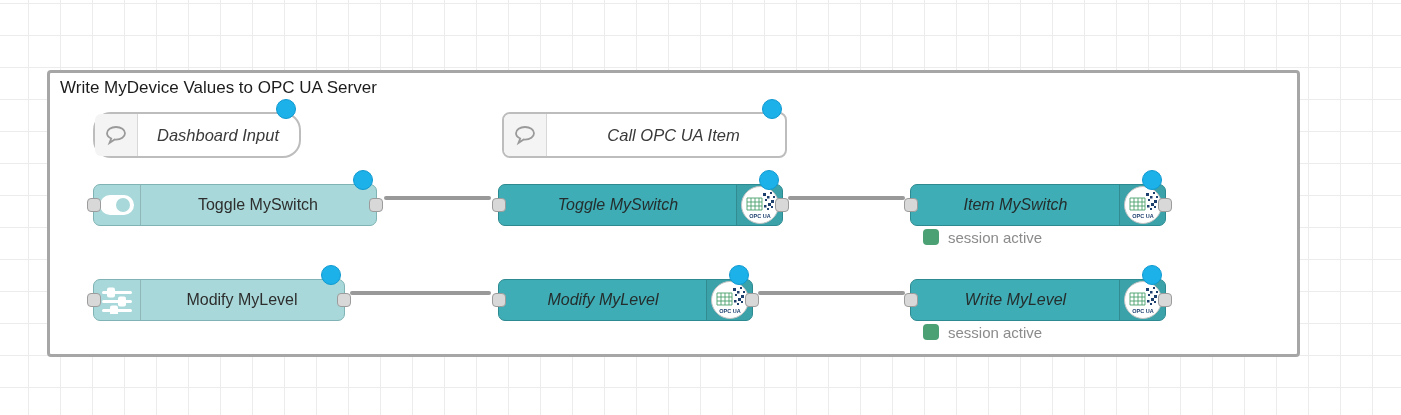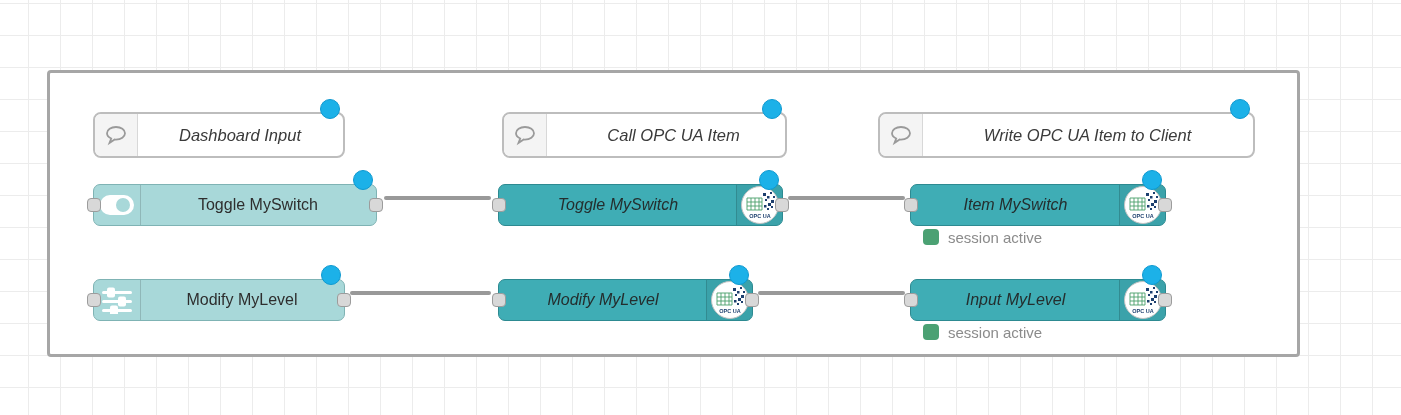--- a/index.html
+++ b/index.html
@@ -62,55 +62,47 @@
   .status-text{ margin-left:9px; font-size:15px; color:#8b8b8b; white-space:nowrap; }
   .node,.comment{ z-index:2; }
   svg{ display:block; }
 </style>
 </head>
 <body>
 
 <div class="canvas">
 
   <div class="group-box"></div>
+  <div class="group-title">Write MyDevice Values to OPC UA Server</div>
 
   <div class="wire" style="left:384px;top:196px;width:107px;"></div>
   <div class="wire" style="left:788px;top:196px;width:117px;"></div>
   <div class="wire" style="left:350px;top:291px;width:141px;"></div>
   <div class="wire" style="left:758px;top:291px;width:147px;"></div>
 
-  <div class="comment" style="left:93px;top:112px;width:252px;">
+  <div class="comment" style="left:93px;top:112px;width:208px;border-radius:18px;">
     <span class="badge"></span>
     <div class="icon-sec">
       <svg width="24" height="22" viewBox="0 0 24 22">
           <path d="M12 3c-5 0-9 2.8-9 6.3 0 2.2 1.7 4.1 4.2 5.2L5.5 19l5.2-3.5c.4 0 .9.1 1.3.1 5 0 9-2.8 9-6.3S17 3 12 3z" fill="none" stroke="#9a9a9a" stroke-width="1.8"></path>
         </svg>
     </div>
     <span class="nlabel">Dashboard Input</span>
   </div>
 
   <div class="comment" style="left:502px;top:112px;width:285px;padding-left:16px;">
     <span class="badge"></span>
     <div class="icon-sec">
       <svg width="24" height="22" viewBox="0 0 24 22">
           <path d="M12 3c-5 0-9 2.8-9 6.3 0 2.2 1.7 4.1 4.2 5.2L5.5 19l5.2-3.5c.4 0 .9.1 1.3.1 5 0 9-2.8 9-6.3S17 3 12 3z" fill="none" stroke="#9a9a9a" stroke-width="1.8"></path>
         </svg>
     </div>
     <span class="nlabel">Call OPC UA Item</span>
   </div>
 
-  <div class="comment" style="left:878px;top:112px;width:377px;">
-    <span class="badge"></span>
-    <div class="icon-sec">
-      <svg width="24" height="22" viewBox="0 0 24 22">
-          <path d="M12 3c-5 0-9 2.8-9 6.3 0 2.2 1.7 4.1 4.2 5.2L5.5 19l5.2-3.5c.4 0 .9.1 1.3.1 5 0 9-2.8 9-6.3S17 3 12 3z" fill="none" stroke="#9a9a9a" stroke-width="1.8"></path>
-        </svg>
-    </div>
-    <span class="nlabel">Write OPC UA Item to Client</span>
-  </div>
 
   <div class="node light" style="left:93px;top:177px;width:284px;">
     <span class="badge"></span>
     <div class="icon-sec icon-left">
       <svg width="36" height="24" viewBox="0 0 36 24">
           <rect x="1" y="2" width="34" height="20" rx="10" fill="#ffffff"></rect>
           <circle cx="24" cy="12" r="7" fill="#a8d8d9"></circle>
         </svg>
     </div>
     <span class="nlabel">Toggle MySwitch</span>
@@ -221,21 +213,21 @@
         </g>
         <text x="20" y="33" font-size="5.5" font-weight="bold" text-anchor="middle" fill="#1c3f6e">OPC UA</text>
       </svg>
     </div>
     <span class="port port-in"></span>
     <span class="port port-out"></span>
   </div>
 
   <div class="node teal" style="left:910px;top:272px;width:256px;">
     <span class="badge"></span>
-    <span class="nlabel">Input MyLevel</span>
+    <span class="nlabel">Write MyLevel</span>
     <div class="icon-sec icon-right">
       <svg width="40" height="40" viewBox="0 0 40 40">
         <circle cx="20" cy="20" r="18.5" fill="#ffffff" stroke="#c4c4c4" stroke-width="1"></circle>
         <g stroke="#4aa06a" stroke-width="1" fill="none" opacity="0.9">
           <path d="M7 13 L22 13 L22 25 L7 25 Z M7 17 L22 17 M7 21 L22 21 M11 13 L11 25 M15 13 L15 25 M19 13 L19 25"></path>
         </g>
         <g fill="#1c3f6e">
           <rect x="23" y="8" width="3" height="3"></rect>
             <rect x="27" y="11" width="2.5" height="2.5"></rect>
           <rect x="31" y="15" width="3" height="3"></rect>

